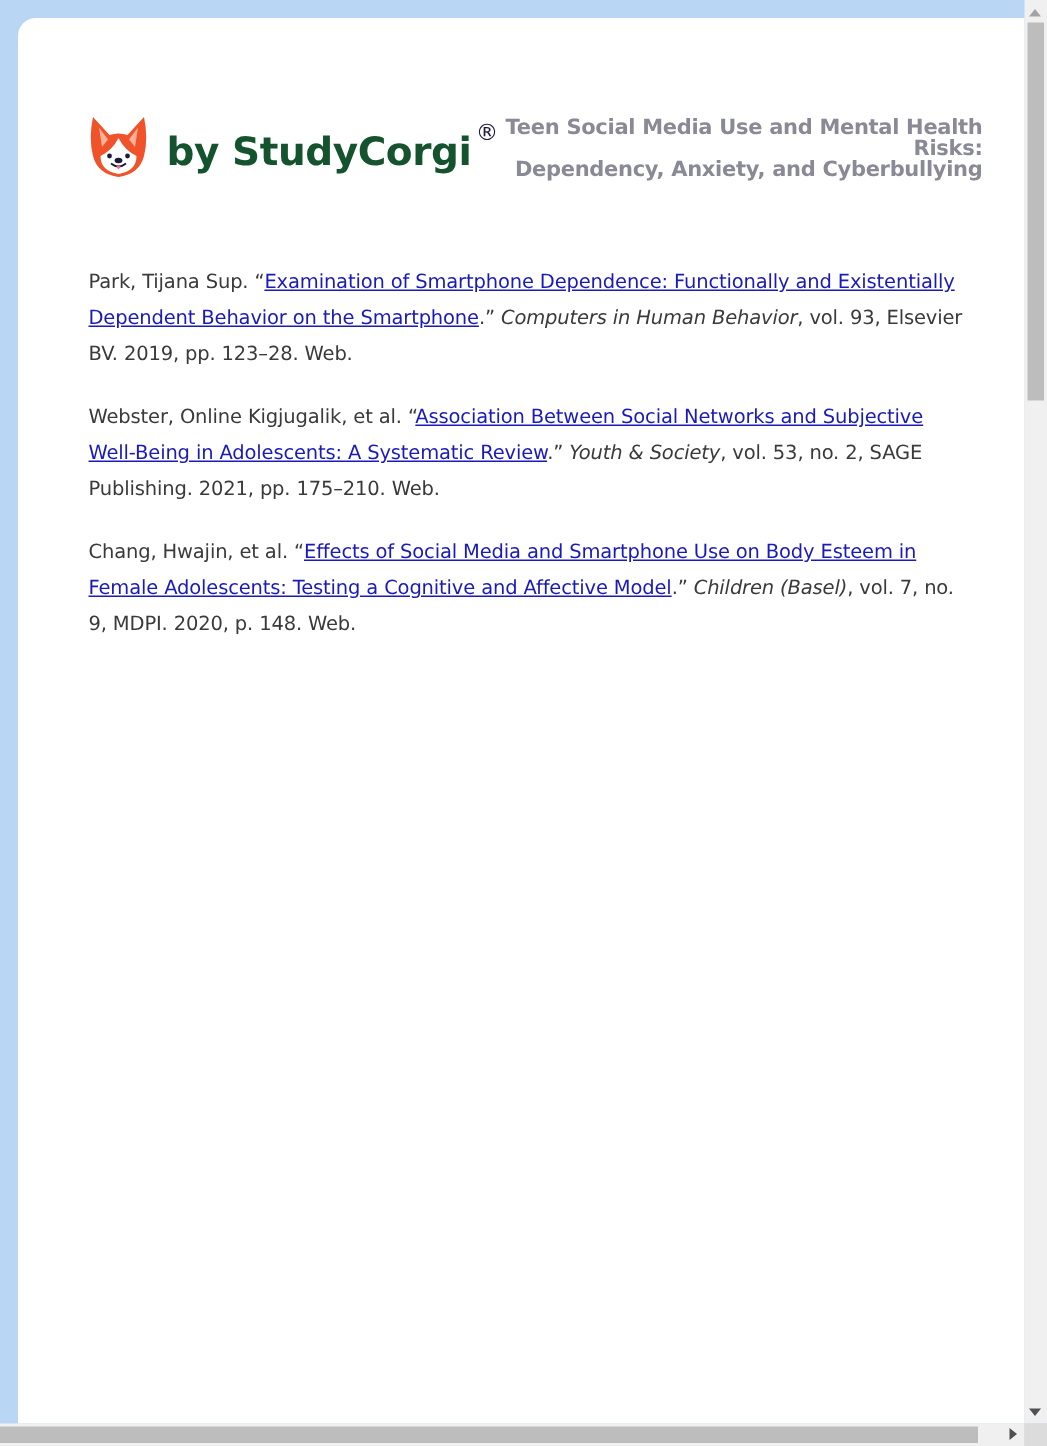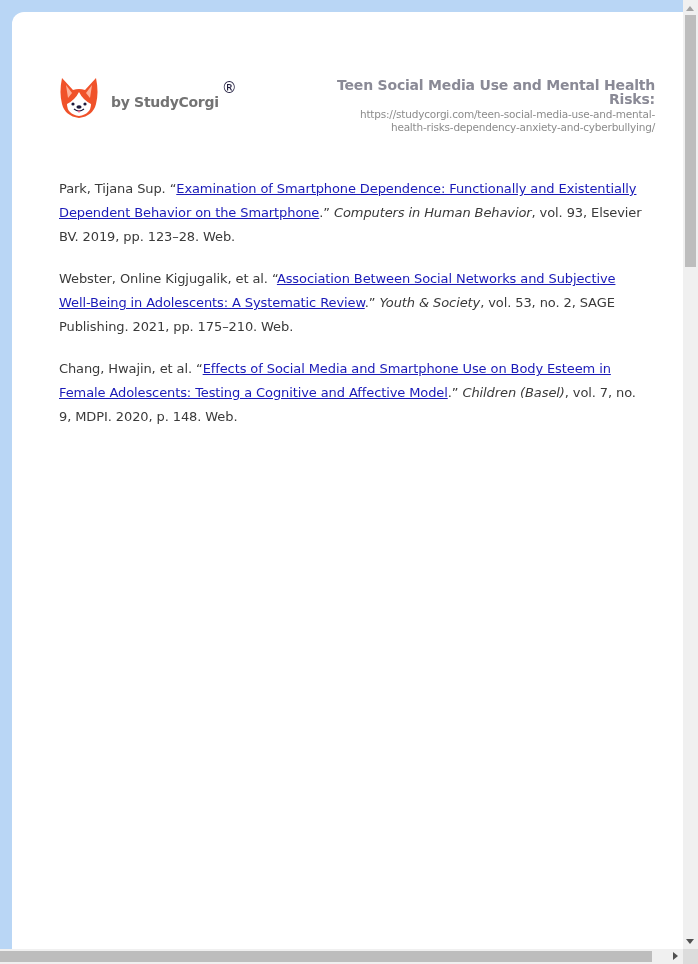--- a/index.html
+++ b/index.html
@@ -40,22 +40,22 @@
       top: 4px;
       display: flex;
       align-items: center;
     }
     .logo svg { display: block; }
     .logo-text {
       margin-left: 12px;
       margin-top: 8px;
       font-family: "DejaVu Sans", sans-serif;
       font-weight: bold;
-      font-size: 14px;
-      color: #737373;
+      font-size: 26px;
+      color: #14532d;
       letter-spacing: -0.3px;
     }
     .logo-reg {
       font-family: "DejaVu Sans", sans-serif;
       font-size: 15px;
       color: #1d1a3c;
       position: relative;
       top: -10px;
       margin-left: 3px;
     }
@@ -193,24 +193,21 @@
 
             <path d="M18.5 34.5 Q20 39 21.5 34.5 Z" fill="#f06a8a"></path>
           </svg>
         </span>
         <span class="logo-text">by StudyCorgi</span>
         <span class="logo-reg">®</span>
       </div>
       <div class="doc-meta">
         <div class="doc-title">
           <div>Teen Social Media Use and Mental Health Risks:</div>
-        </div>
-        <div class="doc-url">
-          <div>https://studycorgi.com/teen-social-media-use-and-mental-</div>
-          <div>health-risks-dependency-anxiety-and-cyberbullying/</div>
+          <div>Dependency, Anxiety, and Cyberbullying</div>
         </div>
       </div>
     </div>
 
     <div class="refs">
       <p class="ref">
         <span>Park, Tijana Sup. “</span><a href="#">Examination of Smartphone Dependence: Functionally and Existentially Dependent Behavior on the Smartphone</a><span>.” </span><i>Computers in Human Behavior</i><span>, vol. 93, Elsevier BV. 2019, pp. 123–28. Web.</span>
       </p>
       <p class="ref">
         <span>Webster, Online Kigjugalik, et al. “</span><a href="#">Association Between Social Networks and Subjective Well-Being in Adolescents: A Systematic Review</a><span>.” </span><i>Youth &amp; Society</i><span>, vol. 53, no. 2, SAGE Publishing. 2021, pp. 175–210. Web.</span>

